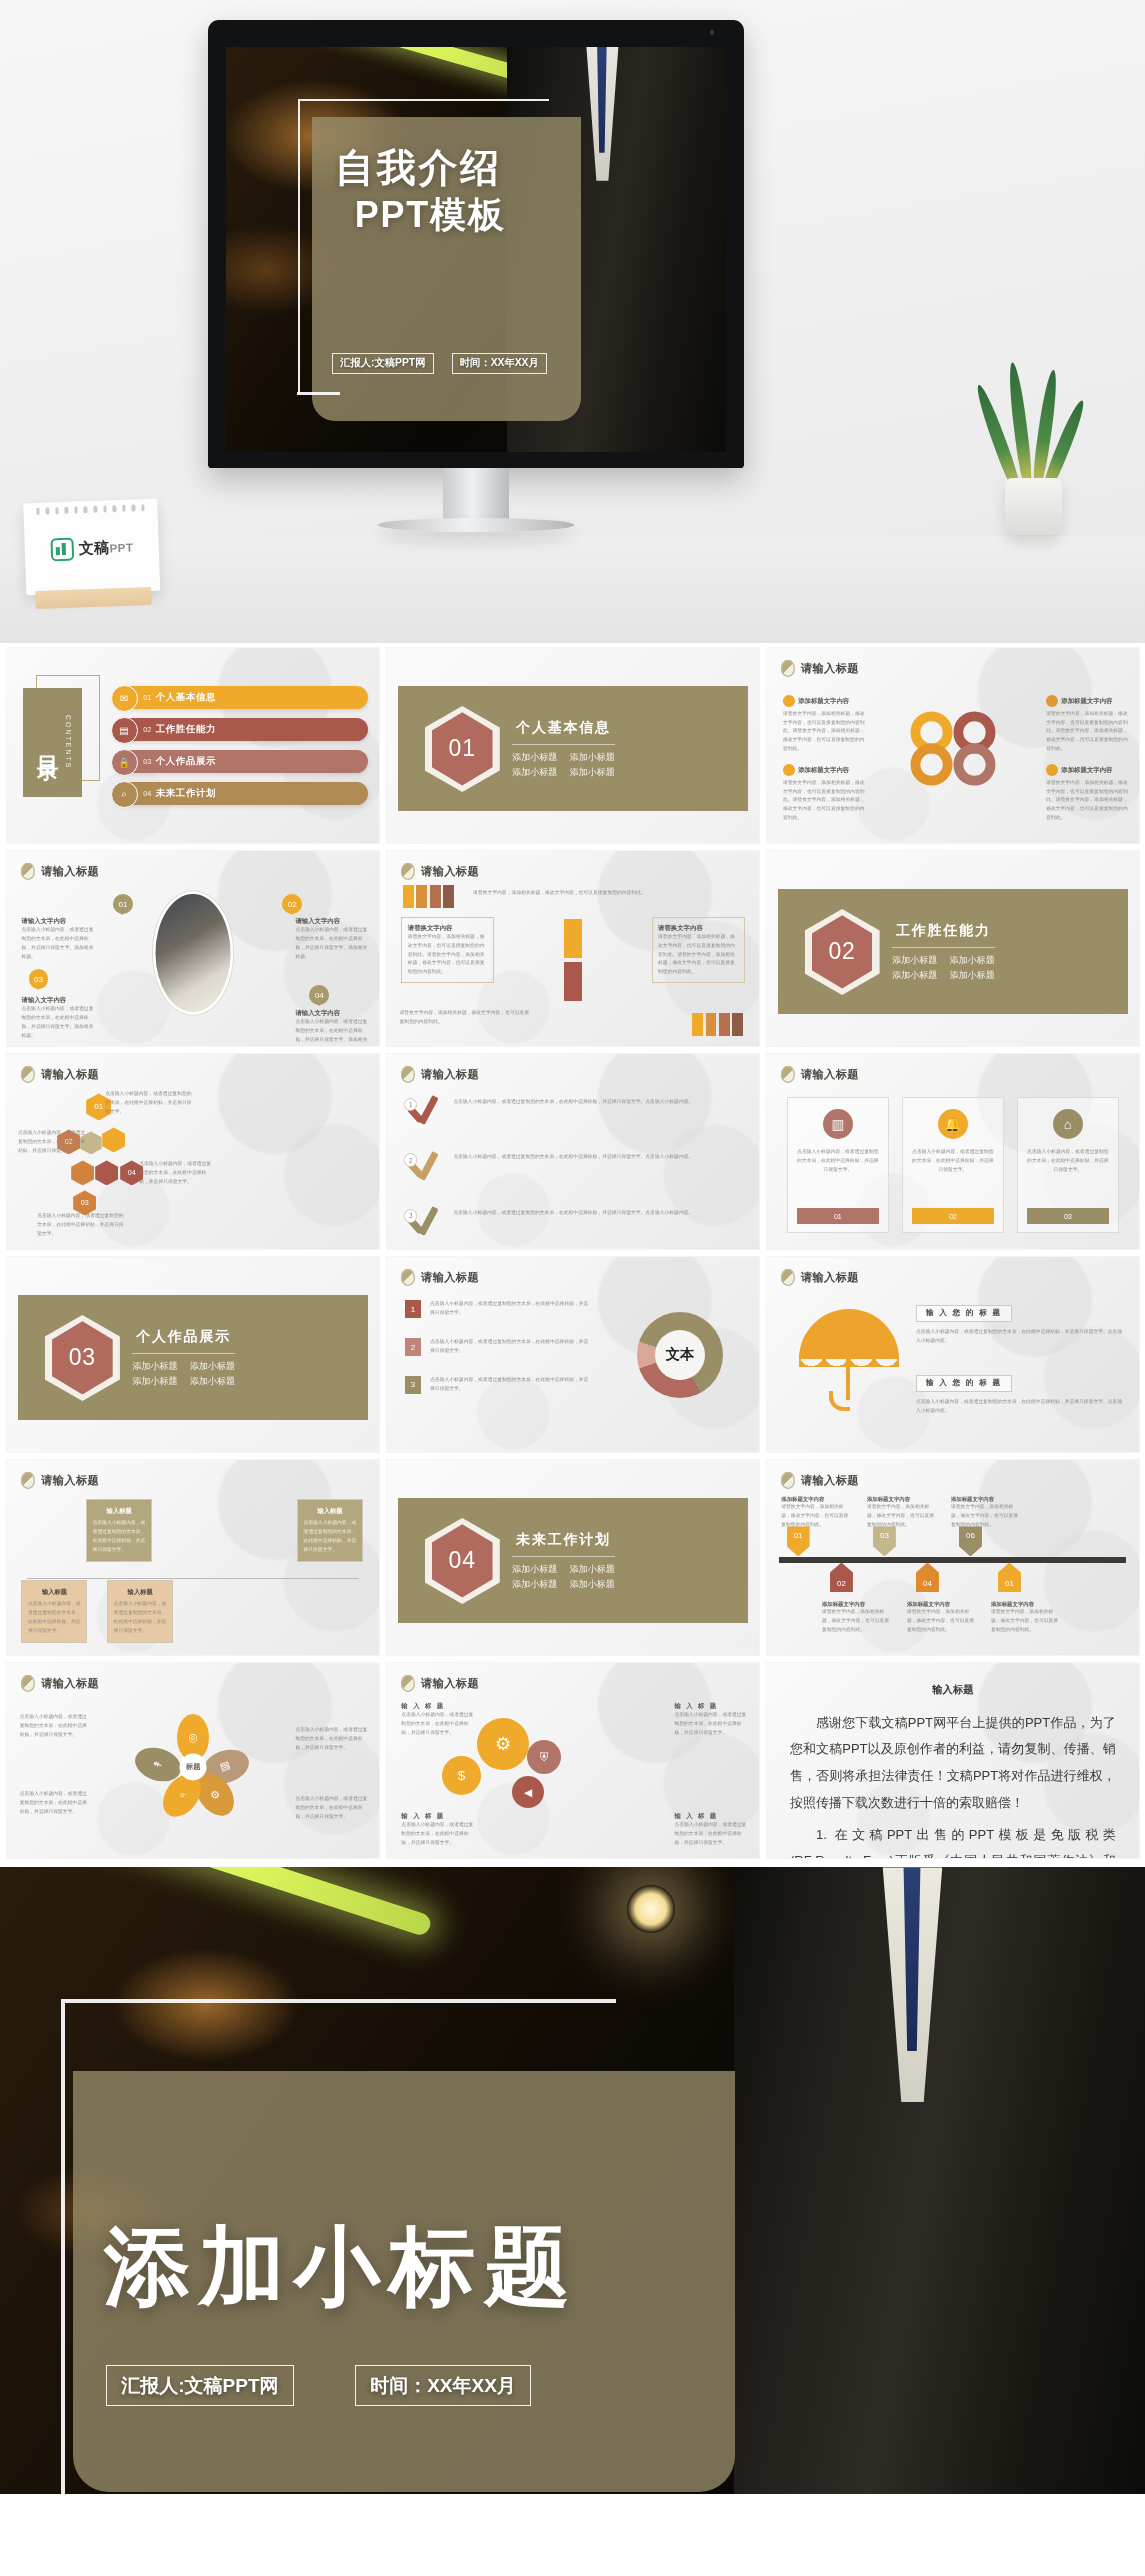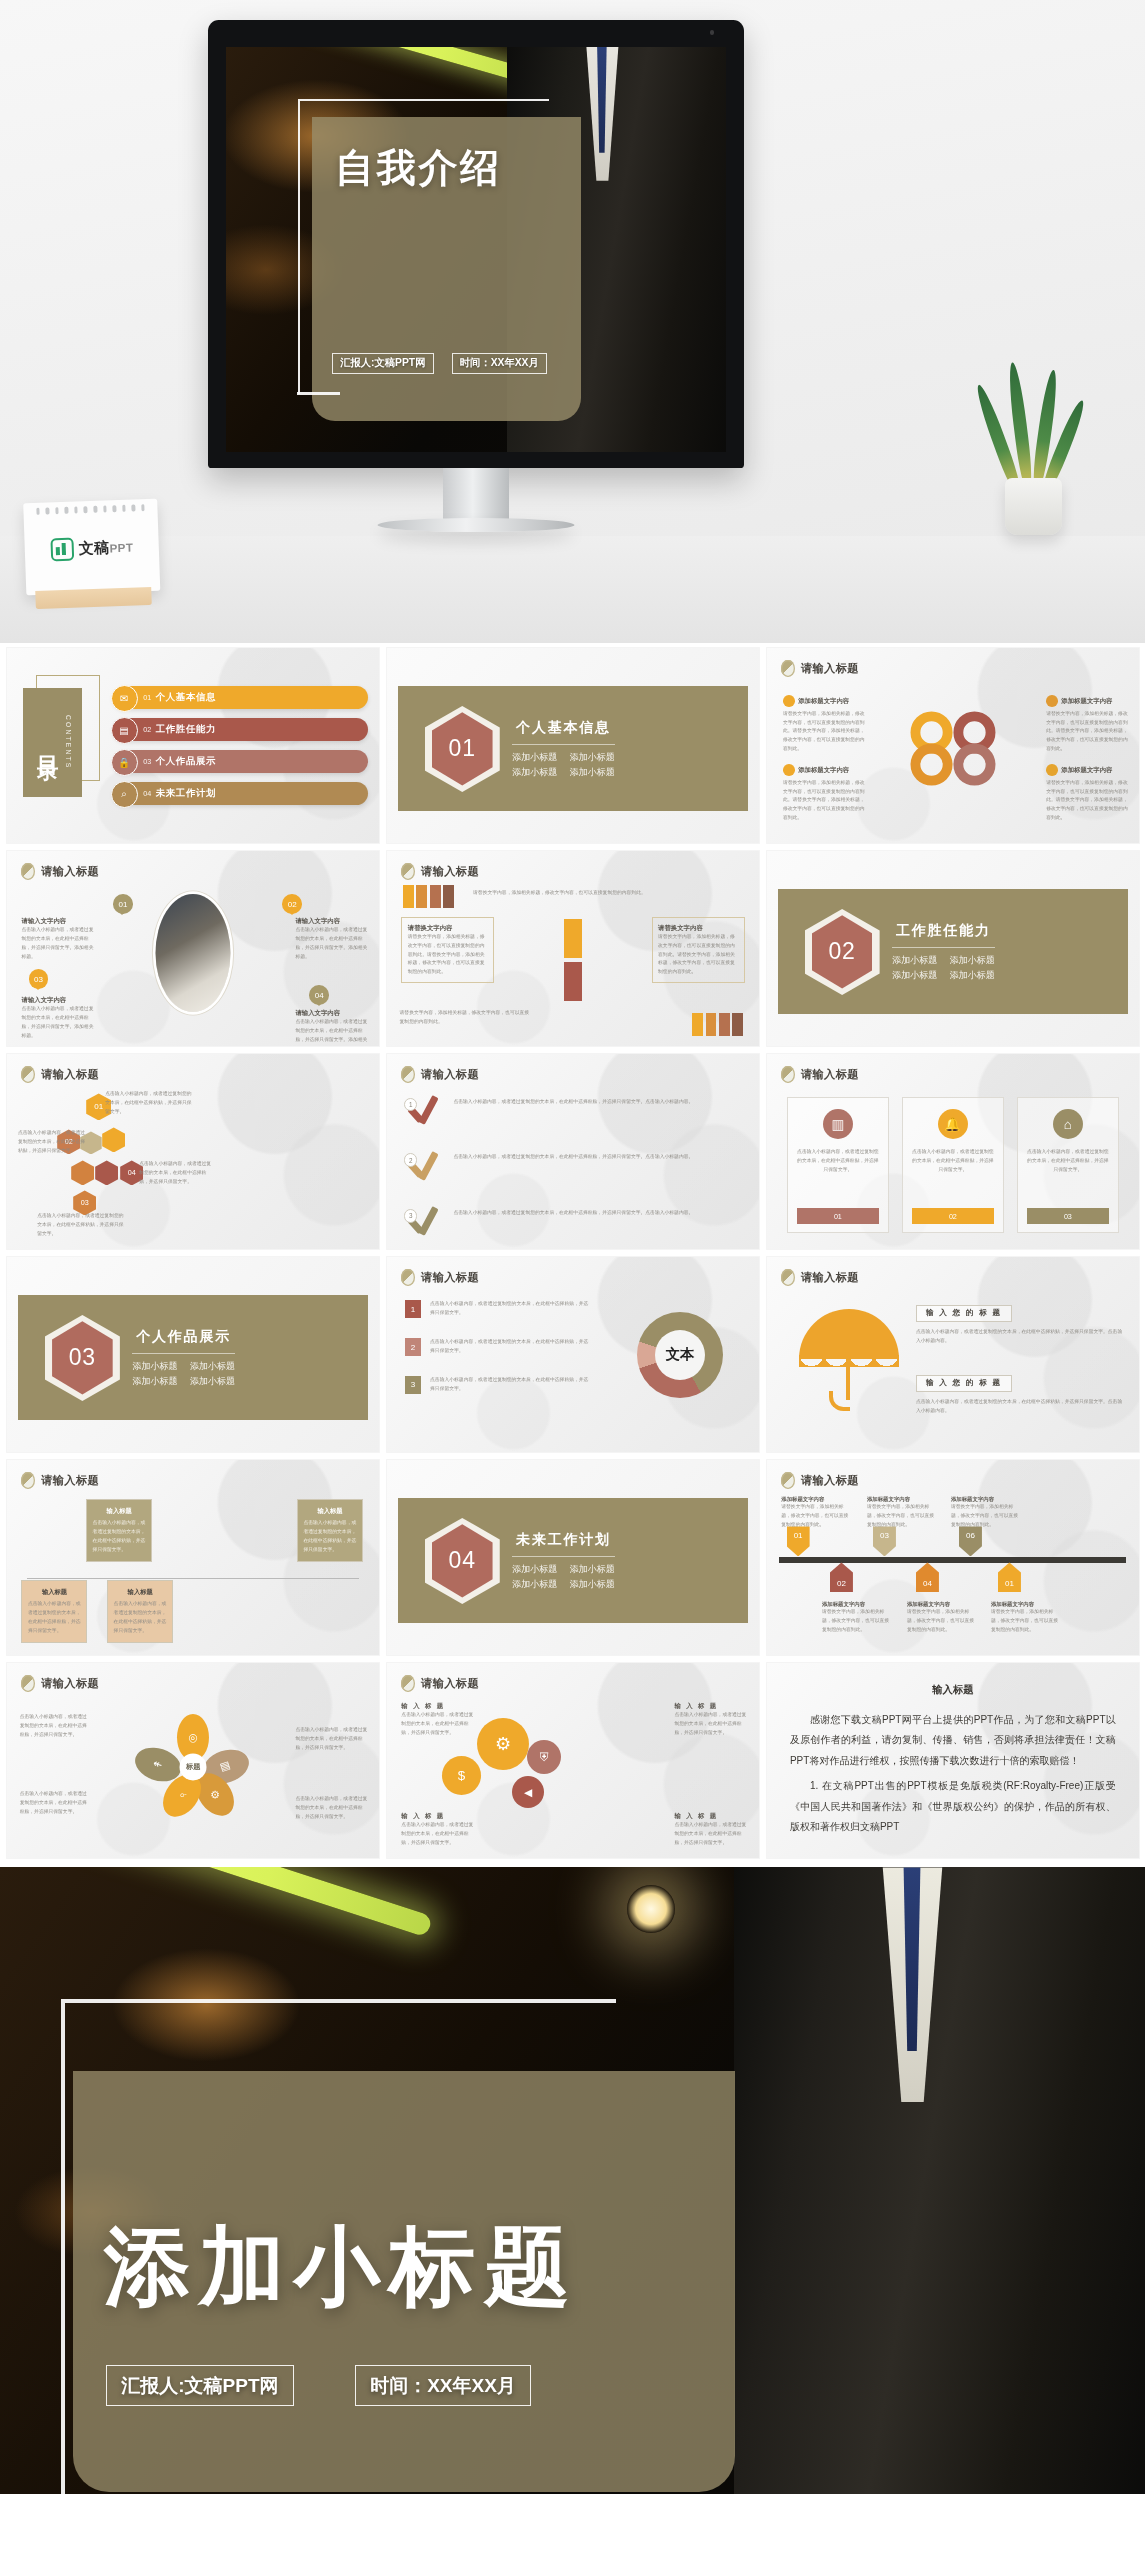--- a/index.html
+++ b/index.html
@@ -284,21 +284,21 @@
     display: flex; align-items: center; justify-content: center;
     font-size: 7.2px; font-weight: 700; color: #6b6450; }
 
   
   .blob { position: absolute; border-radius: 50%; display: flex; align-items: center;
     justify-content: center; color: #fff; }
 
   
   .cw { position: absolute; left: 23px; right: 23px; top: 19.7px; }
   .cw-h { text-align: center; font-size: 10.3px; font-weight: 700; color: #3a3732; margin-bottom: 12.5px; }
-  .cw-p { font-size: 10px; line-height: 2.05; color: #3d3a35; text-align: justify; text-indent: 2em; }
+  .cw-p { font-size: 13px; line-height: 2.05; color: #3d3a35; text-align: justify; text-indent: 2em; }
 
   
   .closing { position: relative; width: 1146px; height: 627px; overflow: hidden; background: #0a0a0a; }
   .c-neon { position: absolute; left: 63px; top: -9px; width: 376px; height: 21.5px;
     background: linear-gradient(90deg,#e9ff6a,#d9f25a 55%,#b9d648); border-radius: 10.7px;
     transform: rotate(18deg); box-shadow: 0 0 30px 10.7px rgba(226,255,110,.42); }
   .c-lamp { position: absolute; left: 627px; top: 18px; width: 48px; height: 48px; border-radius: 50%;
     background: radial-gradient(circle,#fff9e2,#f6dd95 45%,rgba(235,200,120,0) 72%);
     box-shadow: 0 0 54px 23px rgba(255,228,150,.40); }
   .c-suit { position: absolute; right: -9px; top: 0; width: 421px; height: 100%;
@@ -331,20 +331,21 @@
     </div>
     <div class="mon-screen">
       <div class="photo-bg"></div>
       <div class="neon"></div>
       <div class="lamp"></div>
       <div class="suit"></div>
       <div class="scrim"></div>
       <div class="hero-frame"></div>
       <div class="hero-text">
         <div class="hero-l1">自我介绍</div>
+        <div class="hero-l2">PPT模板</div>
       </div>
       <div class="hero-badges">
         <div class="hero-badge">汇报人:文稿PPT网</div>
         <div class="hero-badge">时间：XX年XX月</div>
       </div>
     </div>
     <div class="mon-neck"></div>
     <div class="mon-base"></div>
   </div>
 

